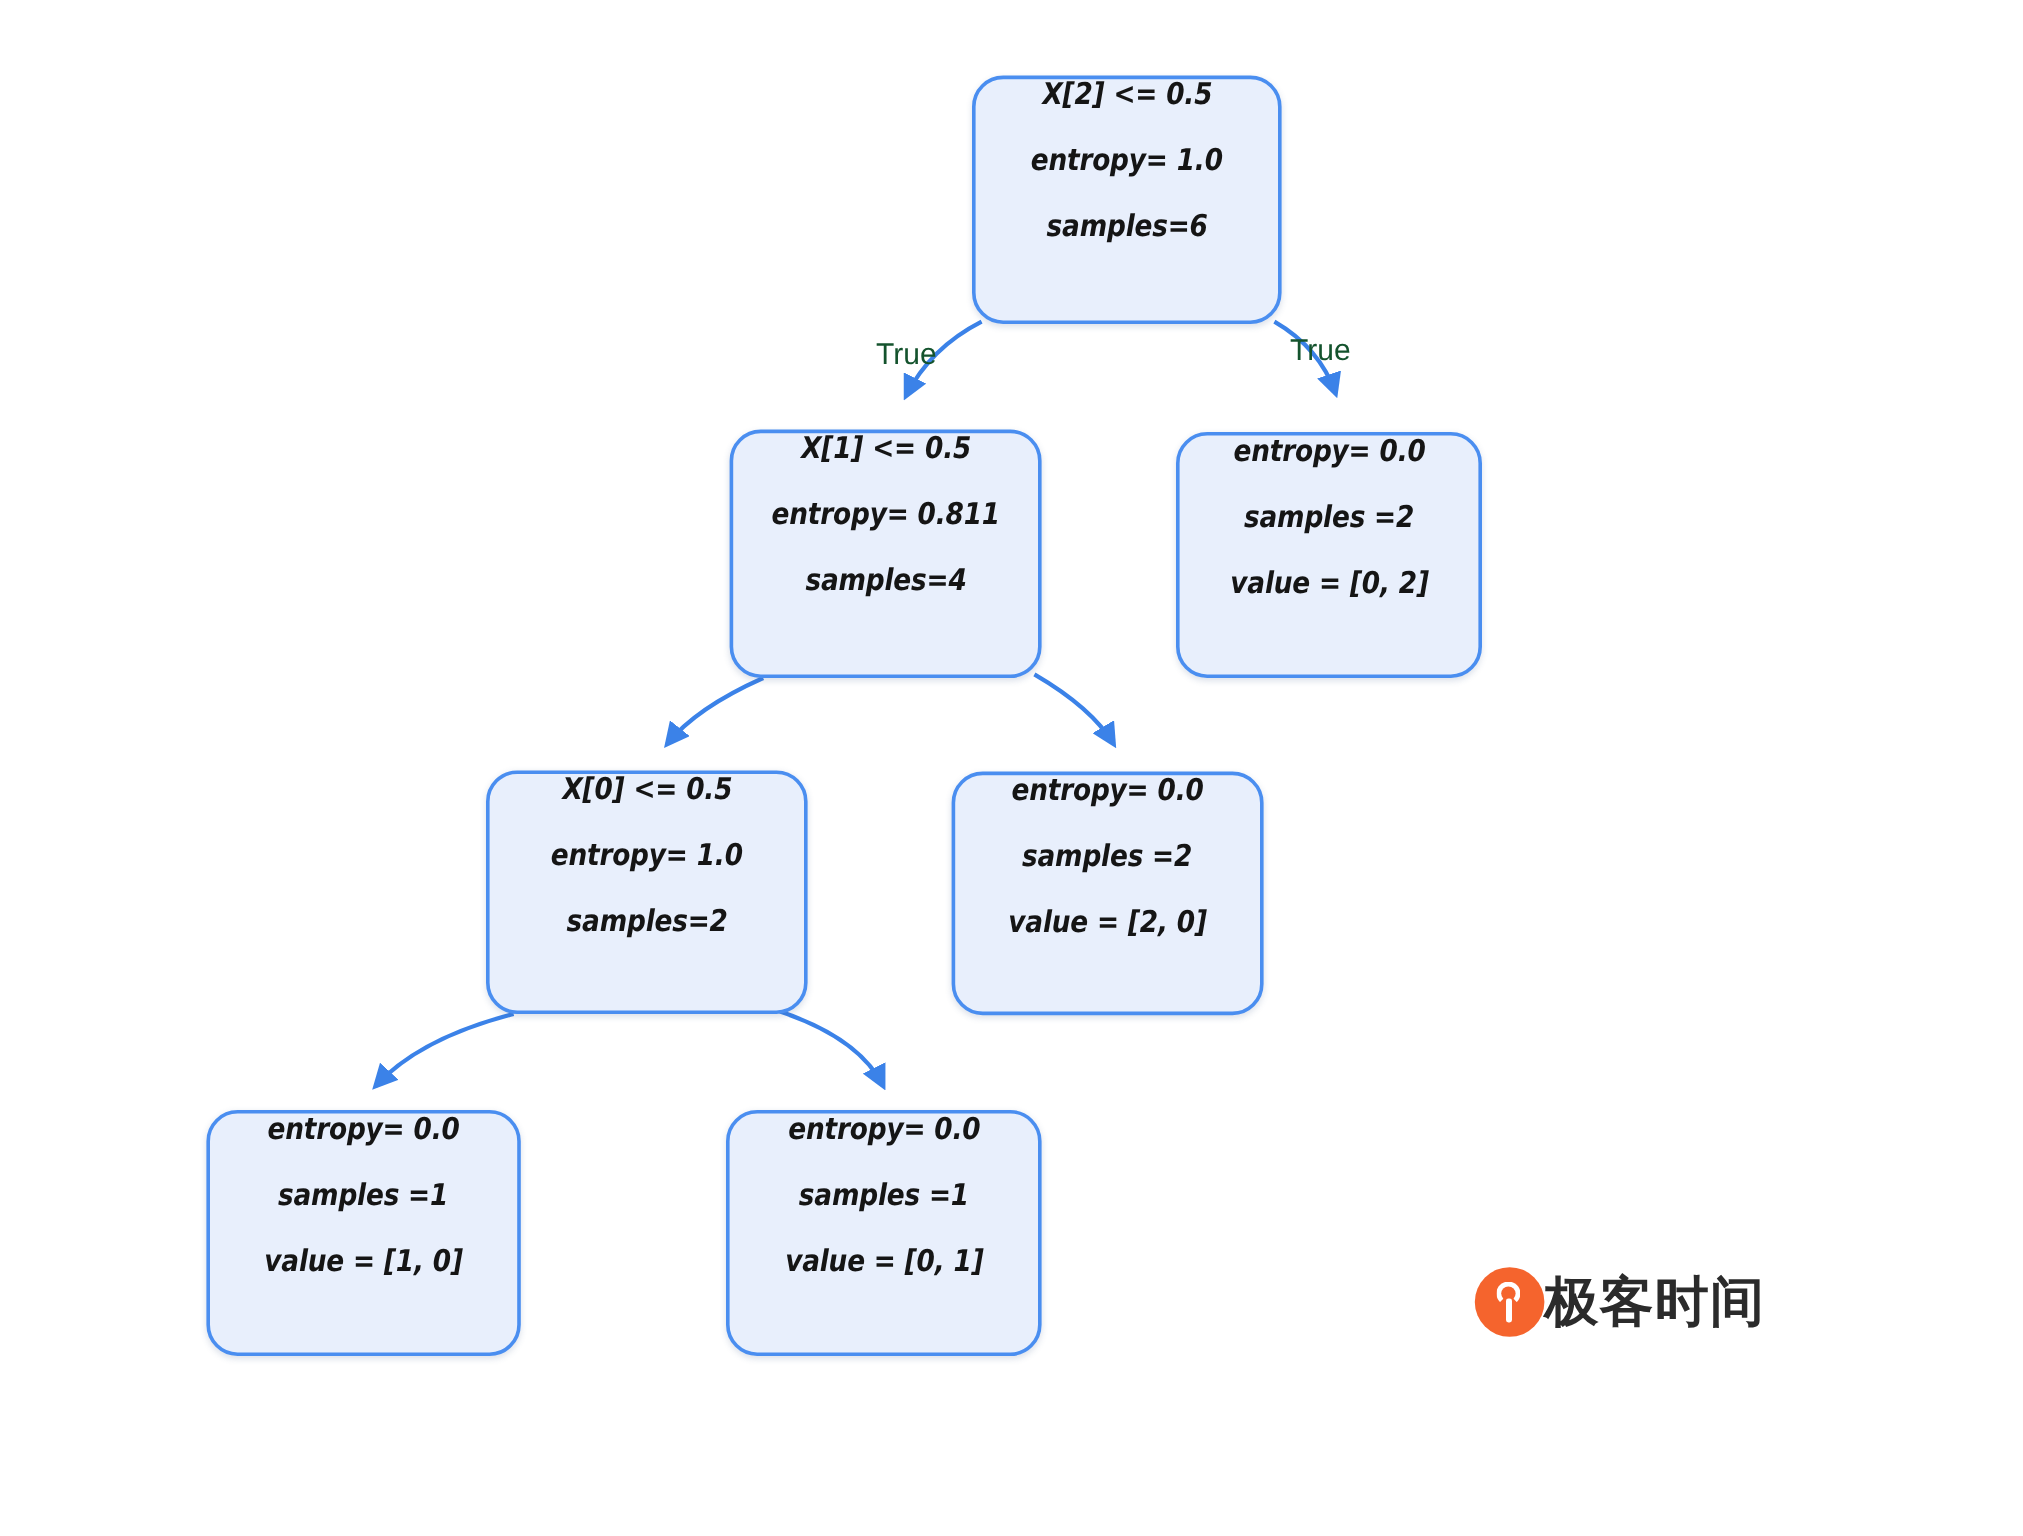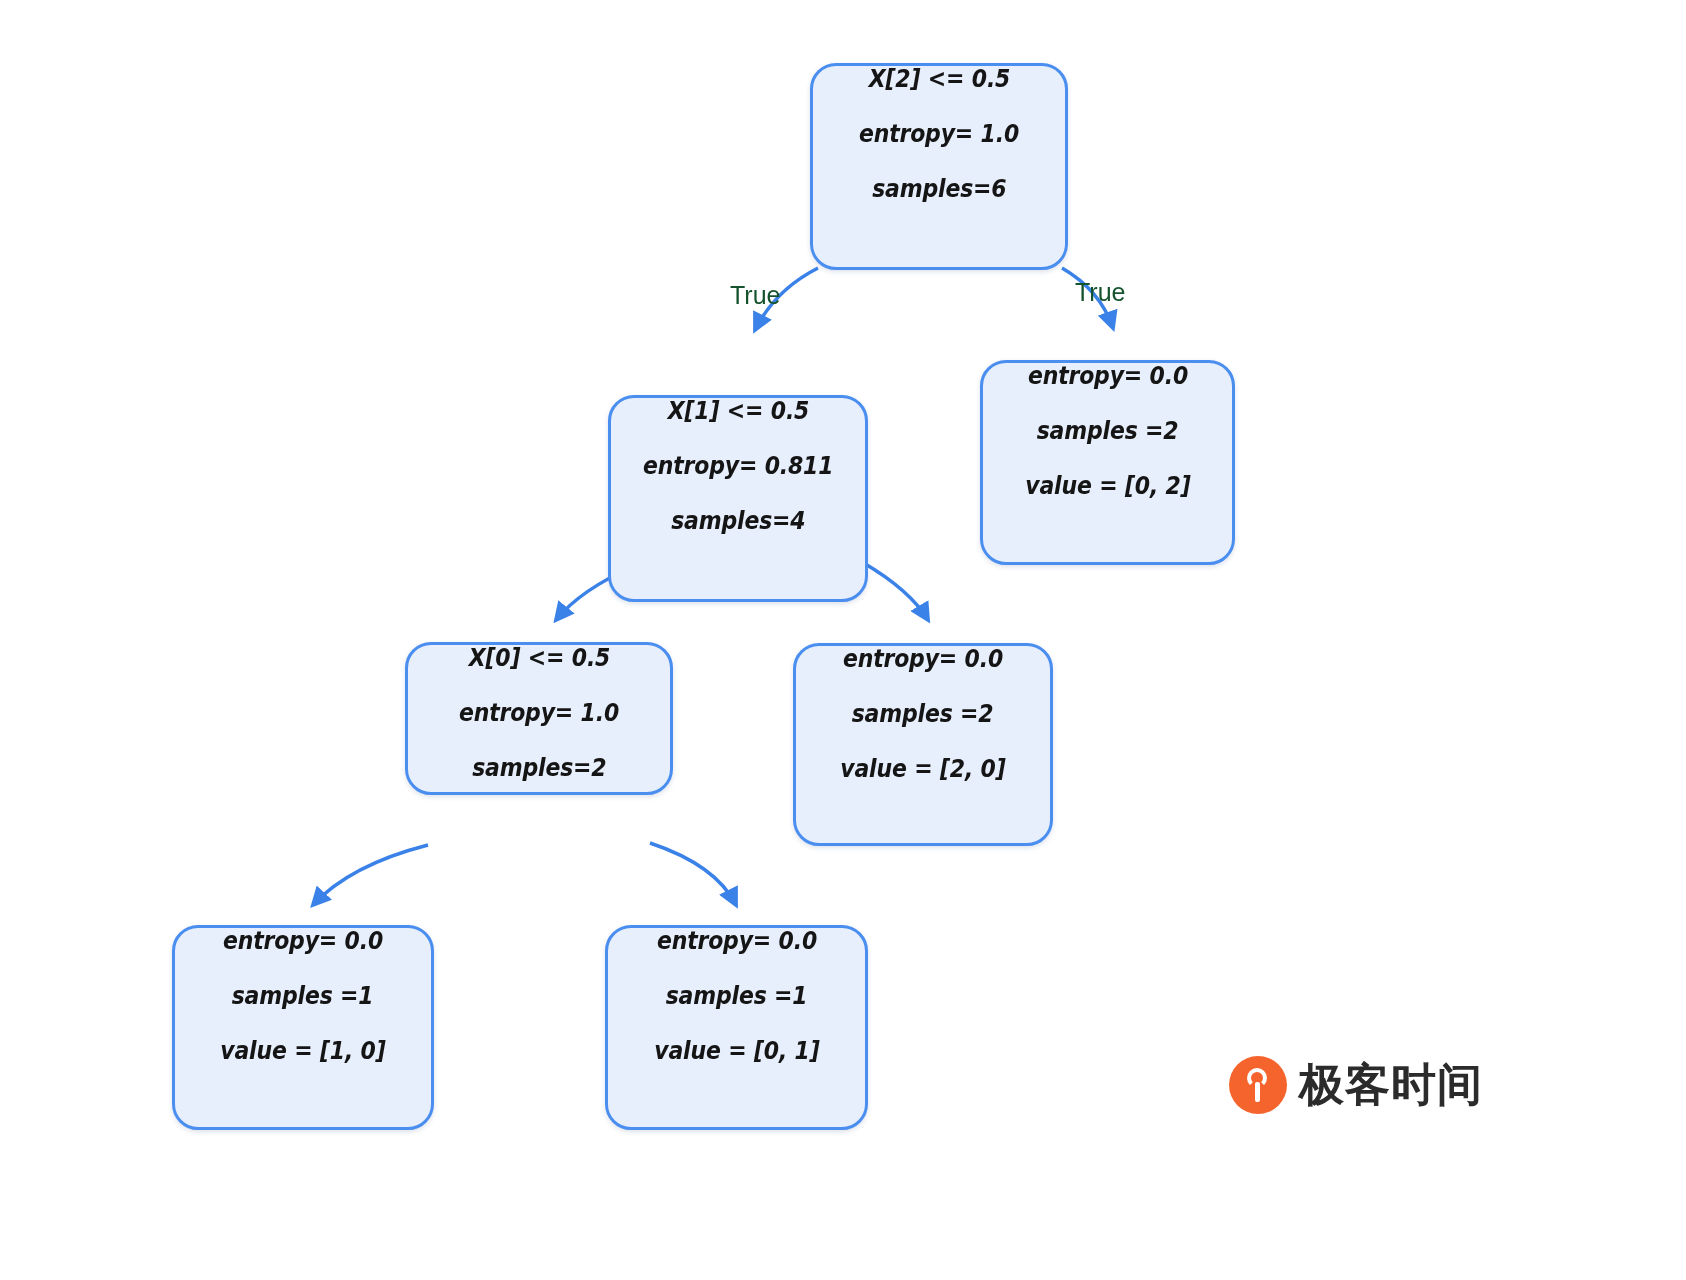--- a/index.html
+++ b/index.html
@@ -66,38 +66,38 @@
   .edge-label {
     position: absolute;
     font-family: "Liberation Sans", sans-serif;
     font-size: 25px;
     color: #14532d;
     white-space: nowrap;
   }
 
   
   #node-root      { left: 810px;  top: 63px;   width: 258px; height: 207px; }
-  #node-l1-left   { left: 608px;  top: 358px;  width: 260px; height: 207px; margin-top: 37px; }
+  #node-l1-left   { left: 608px;  top: 358px;  width: 260px; height: 207px; }
   #node-l1-right  { left: 980px;  top: 360px;  width: 255px; height: 205px; }
-  #node-l2-left   { left: 405px;  top: 642px;  width: 268px; height: 153px; }
+  #node-l2-left   { left: 405px;  top: 642px;  width: 268px; height: 203px; }
   #node-l2-right  { left: 793px;  top: 643px;  width: 260px; height: 203px; }
   #node-l3-left   { left: 172px;  top: 925px;  width: 262px; height: 205px; }
   #node-l3-right  { left: 605px;  top: 925px;  width: 263px; height: 205px; }
 
   #label-true  { left: 730px; top: 281px; }
   #label-false { left: 1075px; top: 278px; }
 
   
   #watermark {
     position: absolute;
     left: 1229px;
     top: 1055px;
     display: flex;
     align-items: center;
-    gap: 12px;
+    gap: 0;
   }
   #watermark .wm-icon {
     width: 58px;
     height: 58px;
     border-radius: 50%;
     background: #f5642d;
     position: relative;
     flex: 0 0 auto;
   }
   #watermark .wm-icon::before {

